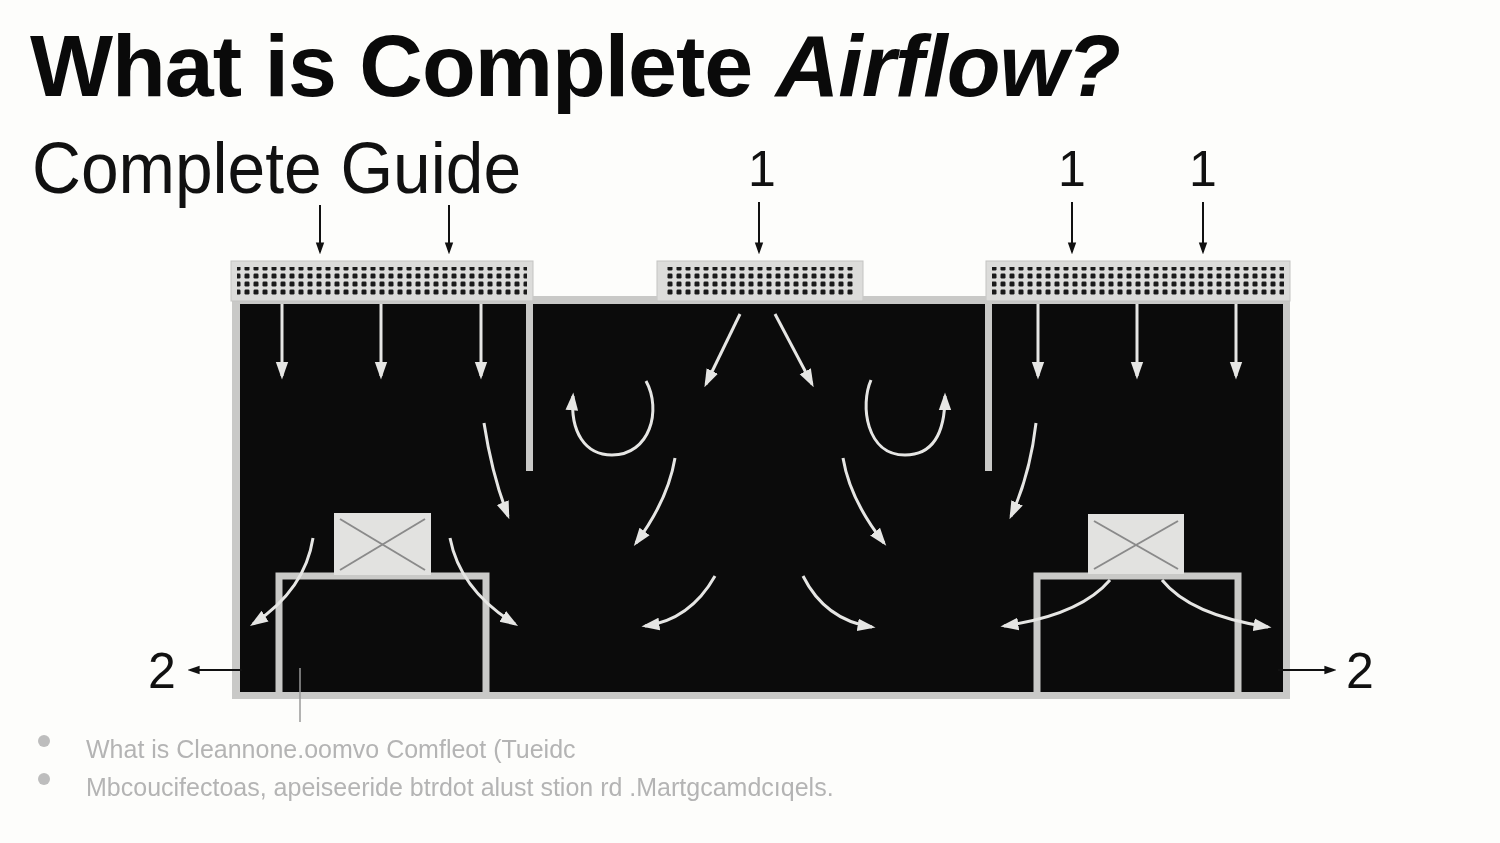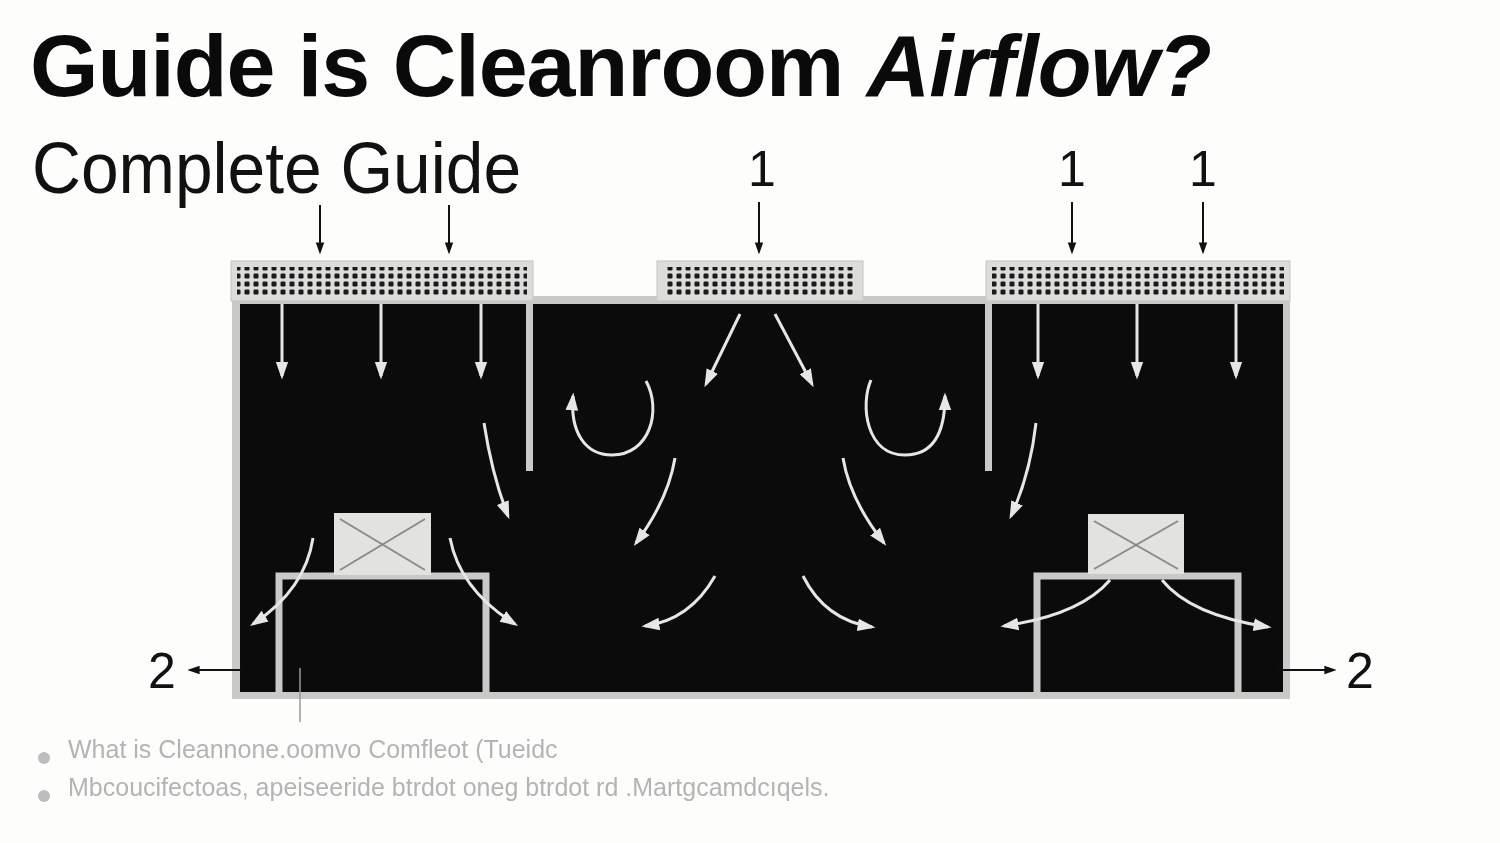--- a/index.html
+++ b/index.html
@@ -26,31 +26,31 @@
   }
   svg.diagram { position: absolute; left: 0; top: 0; }
   .label-num {
     font-family: "Liberation Sans", sans-serif; font-size: 50px; fill: #111;
   }
   .bullets {
     position: absolute; left: 38px; top: 730px; width: 1260px;
     font-family: "Liberation Sans", sans-serif; color: #b4b4b4; font-size: 25px;
   }
   .bullet-row { display: flex; align-items: center; height: 38px; white-space: nowrap; }
-  .bullet { display: inline-flex; align-items: flex-end; }
+  .bullet { display: inline-flex; align-items: flex-start; gap: 18px; }
   .dot {
     width: 12px; height: 12px; border-radius: 50%; background: #bdbdbd;
     display: inline-block; margin-right: 18px;
   }
   .bullet + .bullet { margin-left: 36px; }
 </style>
 </head>
 <body>
 
-<h1 class="title"><span>Guide is Cleanroom</span> <span class="em">Airflow?</span></h1>
+<h1 class="title"><span>What is Complete</span> <span class="em">Airflow?</span></h1>
 <h2 class="subtitle">Complete Guide</h2>
 
 <svg class="diagram" width="1500" height="843" viewBox="0 0 1500 843" xmlns="http://www.w3.org/2000/svg">
   <defs>
     <pattern id="perf" x="0" y="0" width="9" height="8" patternUnits="userSpaceOnUse">
       <rect x="1.5" y="1.5" width="5" height="5" rx="1.2" fill="#1a1a1a"></rect>
     </pattern>
     <marker id="ah-w" viewBox="0 0 10 10" refX="8" refY="5" markerWidth="6" markerHeight="6" orient="auto-start-reverse">
       <path d="M0,1.5 L10,5 L0,8.5 Z" fill="#e6e6e4"></path>
     </marker>
@@ -148,16 +148,16 @@
 <div class="bullets">
   <div class="bullet-row">
     <span class="bullet">
       <span class="dot"></span>
       <span>What is Cleannone.oomvo Comfleot (Tueidc</span>
     </span>
   </div>
   <div class="bullet-row">
     <span class="bullet">
       <span class="dot"></span>
-      <span>Mbcoucifectoas, apeiseeride btrdot oneg btrdot rd .Martgcamdcıqels.</span>
+      <span>Mbcoucifectoas, apeiseeride btrdot alust stion rd .Martgcamdcıqels.</span>
     </span>
   </div>
 </div>
 
 </body></html>

